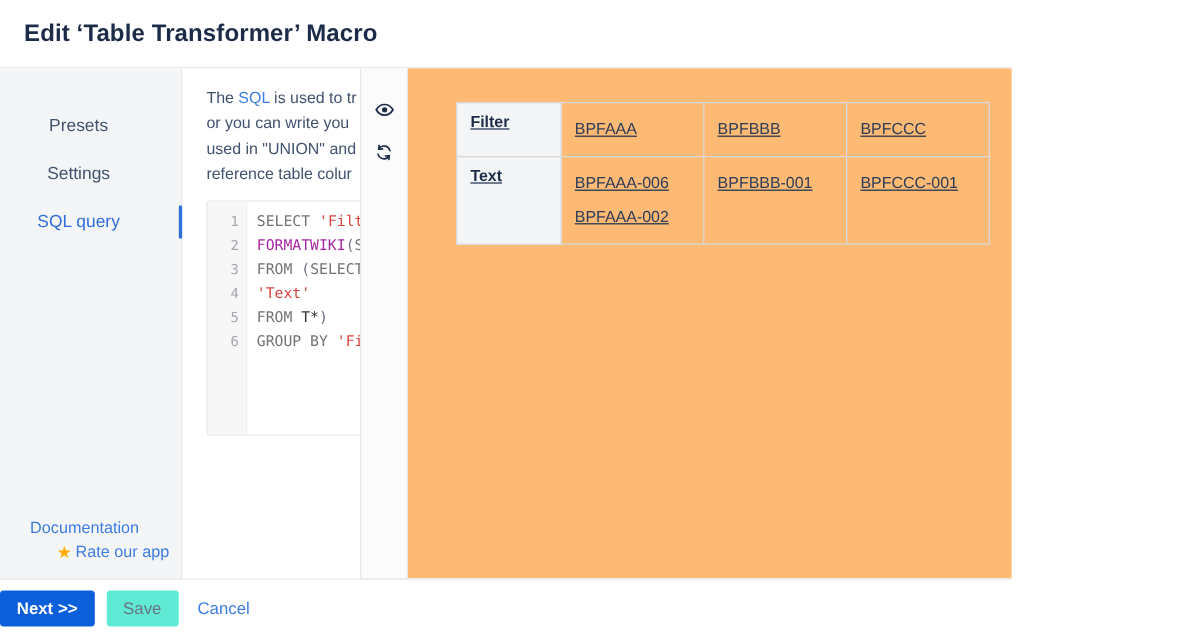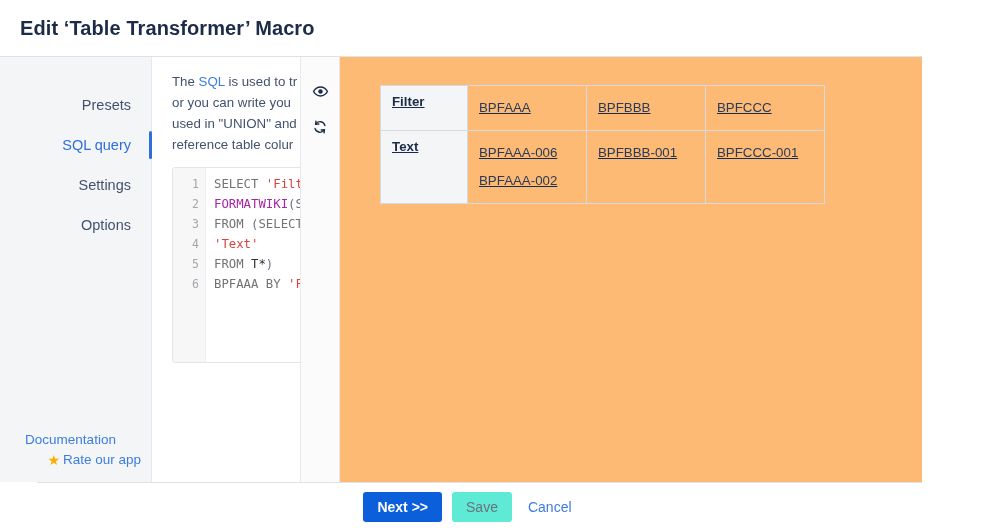--- a/index.html
+++ b/index.html
@@ -10,21 +10,21 @@
     width: 999px;
     height: 530px;
     background: #ffffff;
     font-family: "Liberation Sans", sans-serif;
     color: #172b4d;
     overflow: hidden;
   }
 
   
   .dialog {
-    width: 922px;
+    width: 843px;
     height: 530px;
     display: flex;
     flex-direction: column;
     background: #ffffff;
   }
 
   
   .dialog-header {
     height: 57px;
     flex: 0 0 57px;
@@ -64,21 +64,21 @@
     padding-top: 28px;
   }
   .nav-list {
     display: flex;
     flex-direction: column;
   }
   .nav-item {
     position: relative;
     height: 40px;
     line-height: 40px;
-    text-align: right;
+    text-align: center;
     padding-right: 20px;
     font-size: 14.5px;
     color: #42526e;
     cursor: pointer;
     user-select: none;
   }
   .nav-item.active {
     color: #2f6fdd;
   }
   .nav-item.active::after {
@@ -241,24 +241,23 @@
 
   
   .dialog-footer {
     height: 48px;
     flex: 0 0 48px;
     box-sizing: border-box;
     border-top: 1px solid #dfe1e6;
     background: #ffffff;
     display: flex;
     align-items: center;
-    justify-content: center;
+    justify-content: flex-start;
     padding-right: 18px;
     gap: 10px;
-    margin-left: 37px;
   }
   .btn {
     font-family: "Liberation Sans", sans-serif;
     font-size: 14px;
     border: none;
     border-radius: 3px;
     cursor: pointer;
     padding: 7px 14px;
     line-height: 16px;
   }
@@ -284,23 +283,22 @@
 
   <div class="dialog-header">
     <div class="dialog-title">Edit ‘Table Transformer’ Macro</div>
   </div>
 
   <div class="dialog-body">
 
     <div class="sidebar">
       <div class="nav-list">
         <div class="nav-item">Presets</div>
+        <div class="nav-item">Settings</div>
         <div class="nav-item active">SQL query</div>
-        <div class="nav-item">Settings</div>
-        <div class="nav-item">Options</div>
       </div>
       <div class="sidebar-footer">
         <a class="side-link">Documentation</a>
         <a class="side-link with-icon">
           <span class="star-icon">★</span>
           <span>Rate our app</span>
         </a>
       </div>
     </div>
 
@@ -320,21 +318,21 @@
           <span class="ln">4</span>
           <span class="ln">5</span>
           <span class="ln">6</span>
         </div>
         <div class="code-area">
           <span class="code-line"><span class="kw">SELECT</span> <span class="str">'Filt</span></span>
           <span class="code-line"><span class="fn">FORMATWIKI</span><span class="punc">(</span><span class="kw">S</span></span>
           <span class="code-line"><span class="kw">FROM</span> <span class="punc">(</span><span class="kw">SELECT</span></span>
           <span class="code-line"><span class="str">'Text'</span></span>
           <span class="code-line"><span class="kw">FROM</span> <span class="plain">T*</span><span class="punc">)</span></span>
-          <span class="code-line"><span class="kw">BPFAAA BY</span> <span class="str">'Fi</span></span>
+          <span class="code-line"><span class="kw">GROUP BY</span> <span class="str">'Fi</span></span>
         </div>
       </div>
     </div>
 
     <div class="icon-rail">
       <div class="rail-btn">
         <svg width="17" height="17" viewBox="0 0 20 20" fill="none" stroke="currentColor" stroke-width="1.7">
           <path d="M1.8 10S4.8 4.8 10 4.8 18.2 10 18.2 10 15.2 15.2 10 15.2 1.8 10 1.8 10Z"></path>
           <circle cx="10" cy="10" r="2.6" fill="currentColor" stroke="none"></circle>
         </svg>

